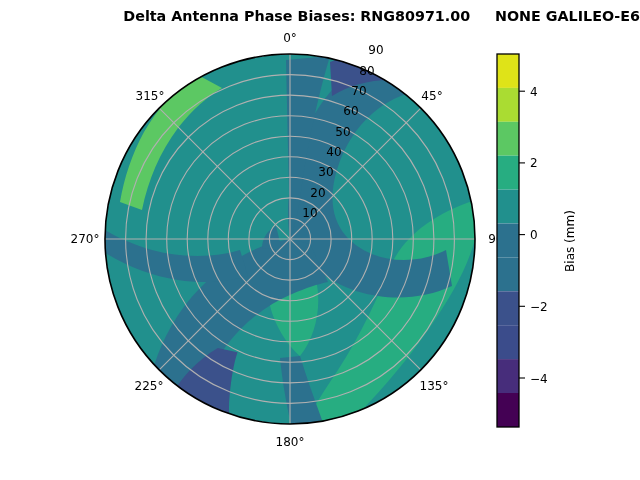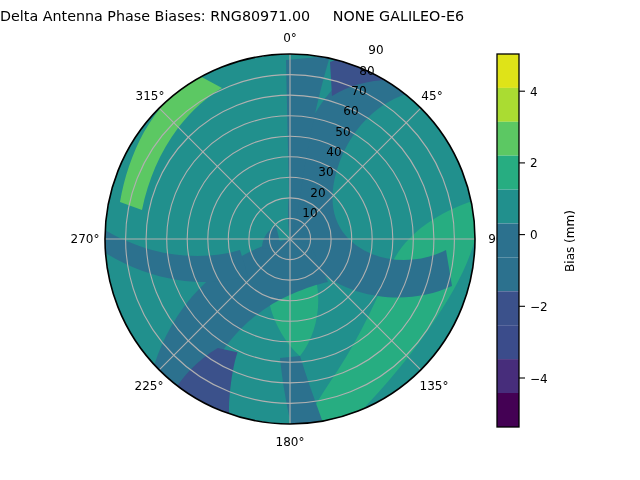--- a/index.html
+++ b/index.html
@@ -22,25 +22,26 @@
   #figure svg {
     position: absolute;
     left: 0;
     top: 0;
   }
   .fig-title {
     position: absolute;
     left: 0;
     top: 8px;
     width: 640px;
-    text-align: left;
+    text-align: right;
     font-size: 14.3px;
     color: #000000;
     white-space: pre;
     font-family: "DejaVu Sans", sans-serif;
+    font-weight: bold;
   }
   .tick-label {
     font-size: 12px;
     fill: #000000;
     font-family: "DejaVu Sans", sans-serif;
   }
   .r-label {
     font-size: 12px;
     fill: #000000;
     font-family: "DejaVu Sans", sans-serif;

